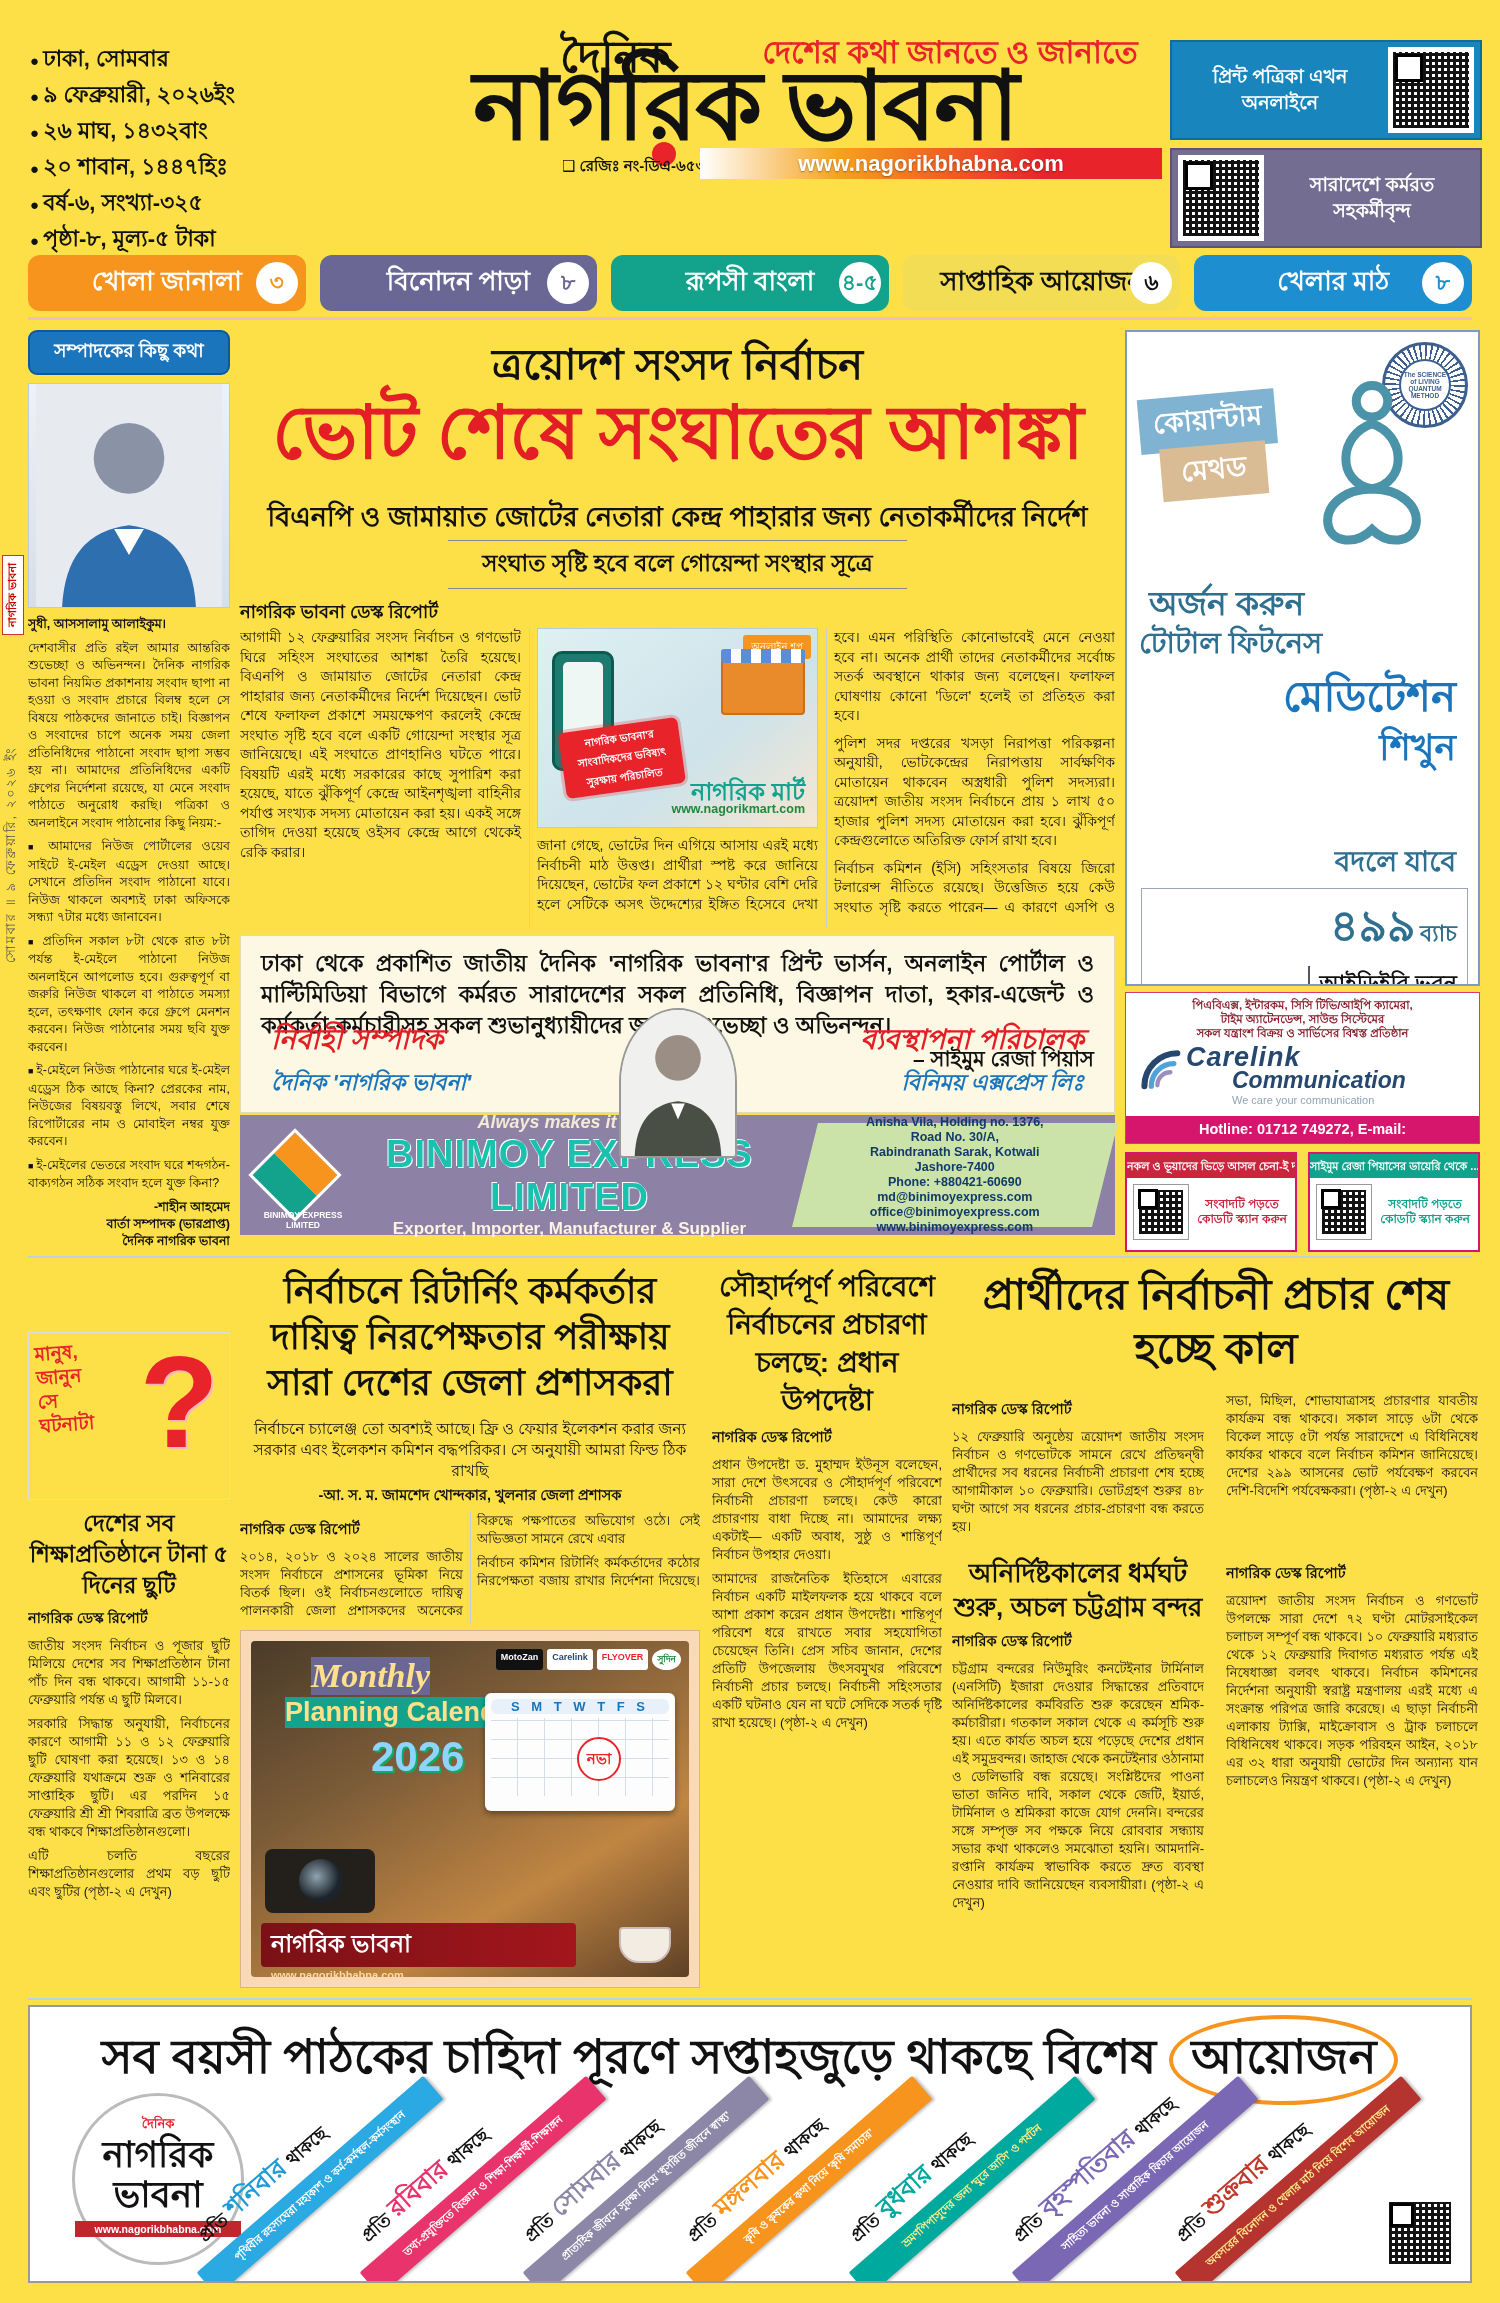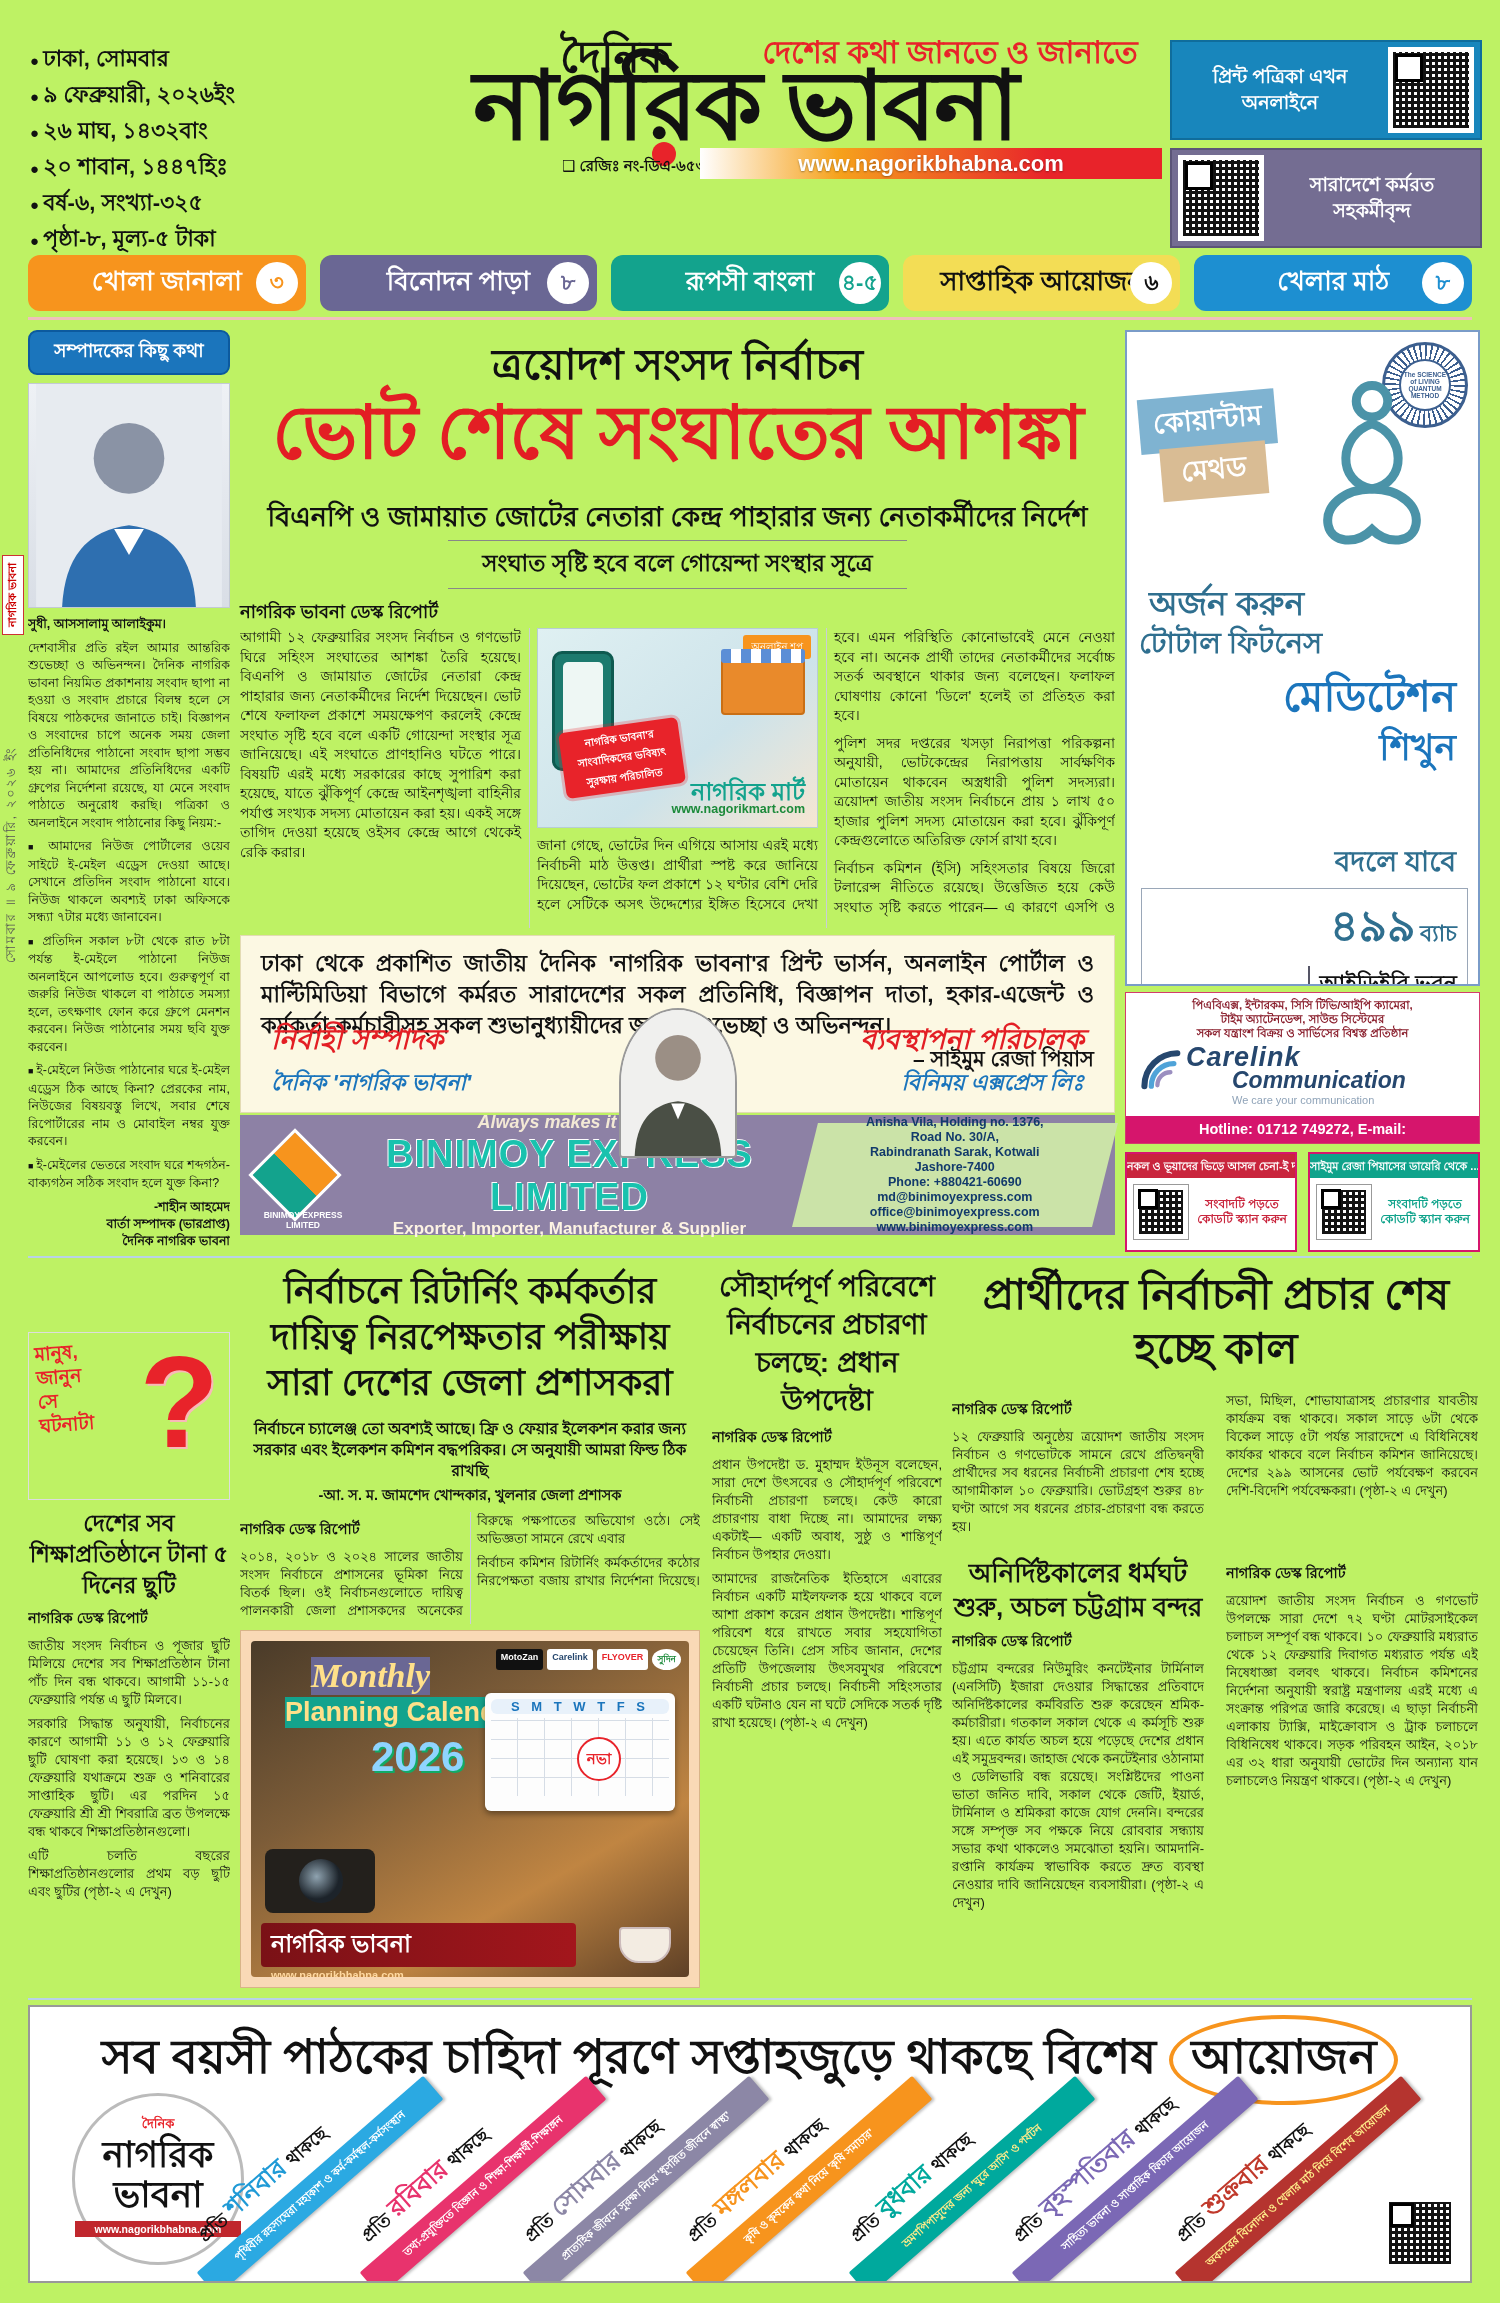--- a/index.html
+++ b/index.html
@@ -1,17 +1,17 @@
 <!DOCTYPE html>
 <html><head>
 <meta charset="utf-8">
 <style>
 *{margin:0;padding:0;box-sizing:border-box}
 body{width:1500px;height:2303px;background:#fff;font-family:"Liberation Sans","DejaVu Sans",sans-serif;color:#111}
-.page{position:relative;width:1500px;height:2303px;background:#bef264;overflow:hidden}
+.page{position:relative;width:1500px;height:2303px;background:#fde047;overflow:hidden}
 .abs{position:absolute}
 
 .info{left:30px;top:42px;width:310px;list-style:none;font-size:22px;line-height:34px;font-weight:700}
 .info li::before{content:"● ";font-size:15px}
 .brand-pre{left:560px;top:24px;font-size:44px;font-weight:900}
 .brand{left:330px;top:58px;width:830px;font-size:96px;font-weight:900;text-align:center;line-height:1.0;letter-spacing:-2px}
 .red-dot{left:652px;top:142px;width:24px;height:24px;border-radius:50%;background:#e8232a}
 .tagline{left:735px;top:28px;width:430px;text-align:center;color:#e8232a;font-size:31px;font-weight:900}
 .reg{left:562px;top:154px;font-size:15px;font-weight:700}
 .webbar{left:700px;top:148px;width:462px;height:31px;background:linear-gradient(90deg,#ffffff,#f6a21c 30%,#e8232a 75%);color:#fff;font-size:22px;font-weight:900;text-align:center;line-height:31px;text-shadow:0 1px 2px rgba(0,0,0,.35)}
@@ -113,21 +113,21 @@
 .qrp{width:172px;height:100px;border:2px solid #d6156c;background:#fff}
 .qrp .hd{height:24px;color:#fff;font-size:11px;font-weight:900;text-align:center;line-height:24px;overflow:hidden;white-space:nowrap}
 .qrp .bd{display:flex;align-items:center;gap:6px;padding:6px}
 .qrp .tx{font-size:12px;font-weight:900;line-height:15px;text-align:center;flex:1}
 .qrp0 .hd{background:#c9253d}.qrp0 .tx{color:#c9253d}
 .qrp1 .hd{background:#0fa38b}.qrp1 .tx{color:#0fa38b}
 
 .art .by{font-size:14.5px;font-weight:900;margin:6px 0}
 .art p{font-size:13px;line-height:18px;text-align:justify;margin-bottom:6px}
 .dc-h{left:240px;top:1268px;width:460px;font-size:36px;font-weight:900;text-align:center;line-height:46px}
-.dc-deck{left:240px;top:1418px;width:460px;font-size:15.5px;font-weight:700;text-align:center;line-height:21px}
+.dc-deck{left:240px;top:1418px;width:460px;font-size:15.5px;font-weight:400;text-align:center;line-height:21px}
 .dc-attr{left:240px;top:1484px;width:460px;font-size:14.5px;font-weight:900;text-align:center}
 .dc-body{left:240px;top:1512px;width:460px;height:112px;columns:2;column-gap:14px;column-rule:1px solid #ccd;overflow:hidden}
 .yun{left:712px;top:1268px;width:230px;height:722px;overflow:hidden}
 .yun h3{font-size:28px;font-weight:900;text-align:center;line-height:38px}
 .camp-h{left:952px;top:1268px;width:528px;font-size:42px;font-weight:900;text-align:center;line-height:54px}
 .camp1{left:952px;top:1392px;width:252px;height:160px;overflow:hidden}
 .camp2{left:1226px;top:1392px;width:252px;height:160px;overflow:hidden}
 .port{left:952px;top:1556px;width:252px;height:434px;overflow:hidden}
 .port h3{font-size:26px;font-weight:900;text-align:center;line-height:34px}
 .bike{left:1226px;top:1556px;width:252px;height:434px;overflow:hidden}

